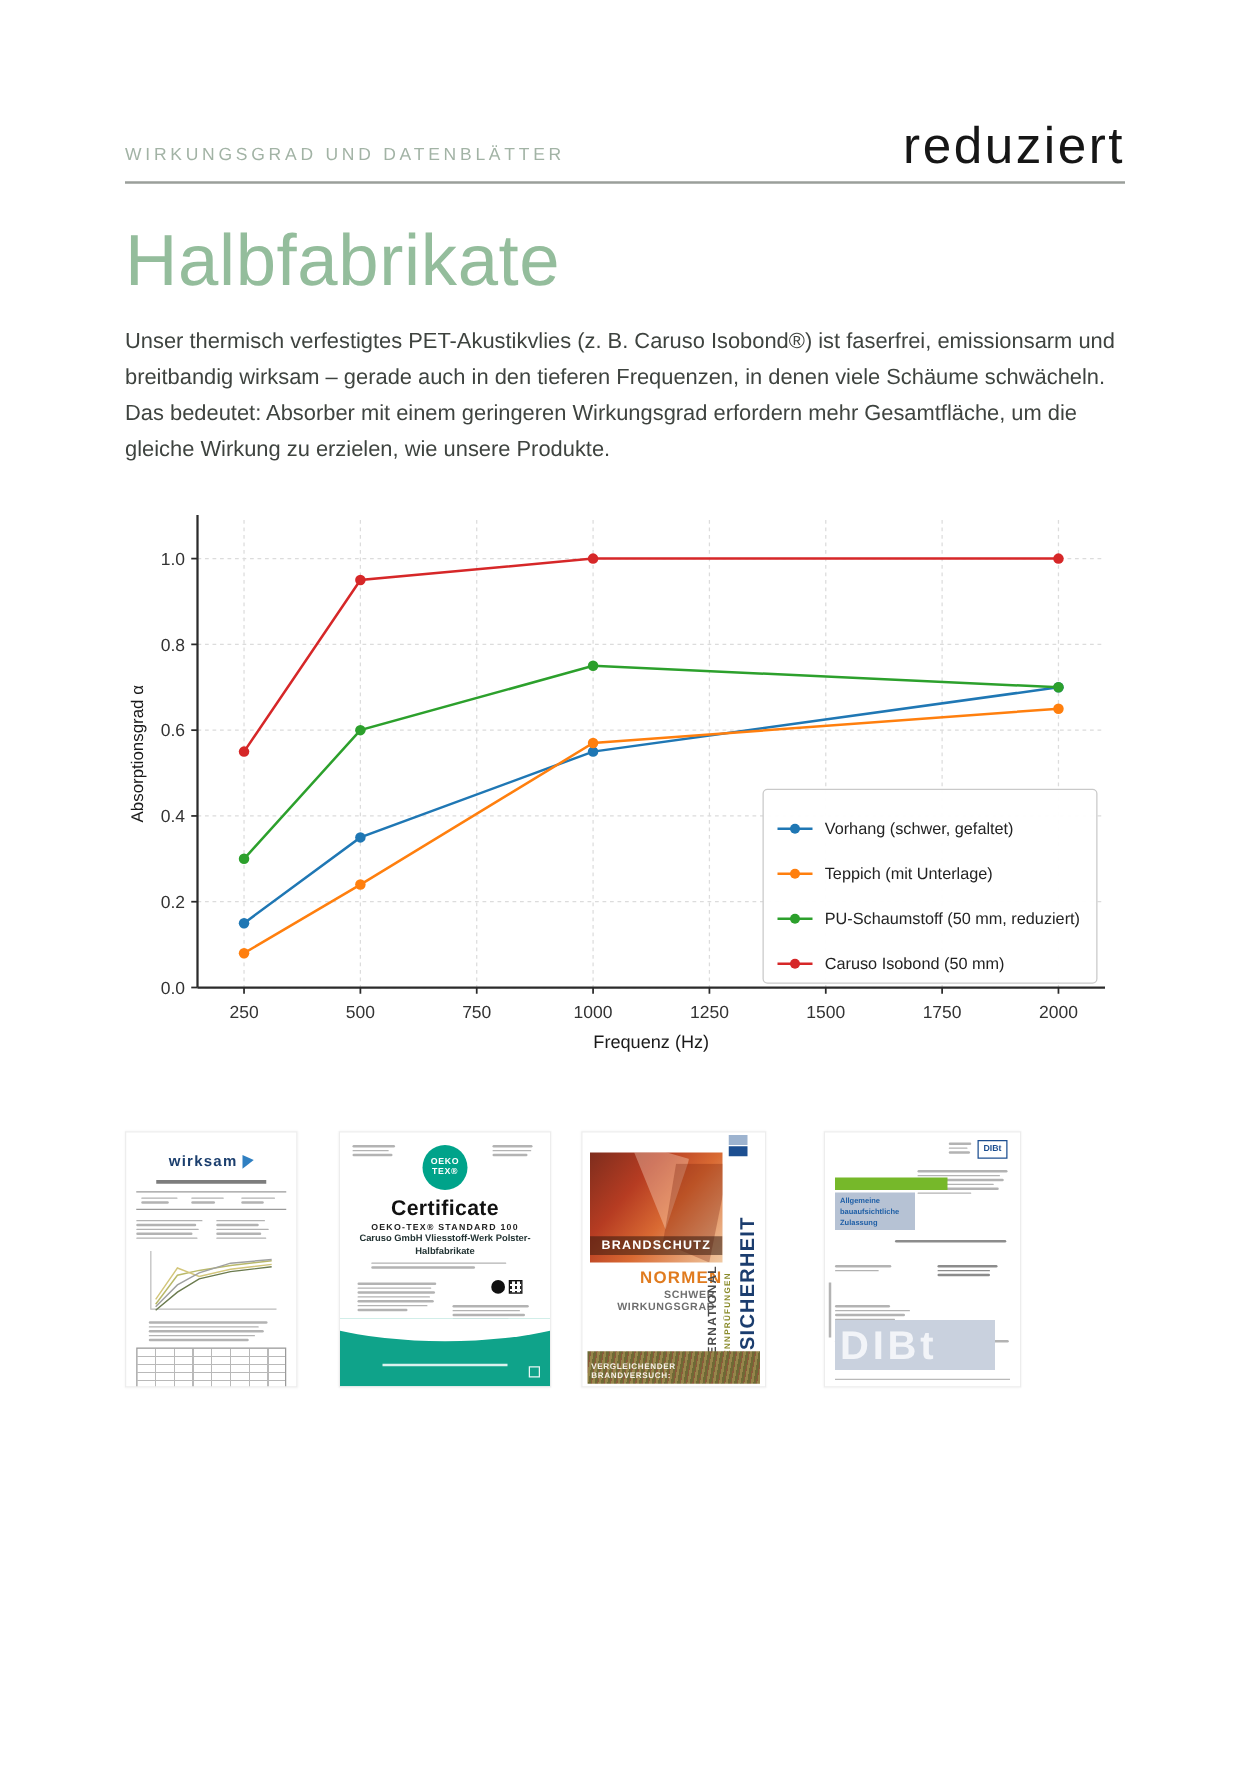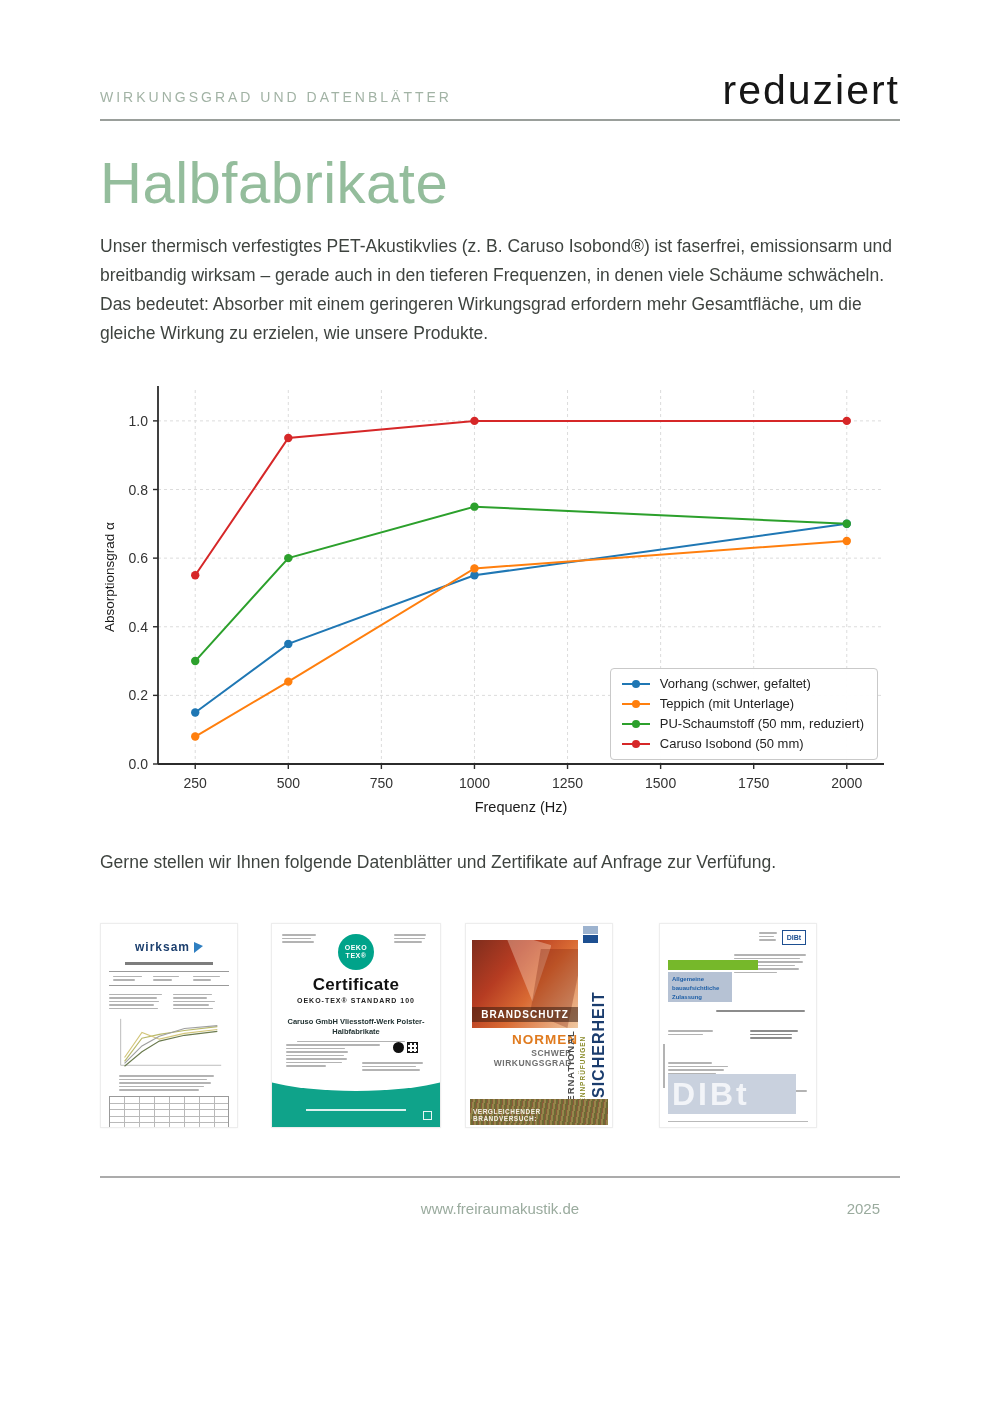--- a/index.html
+++ b/index.html
@@ -1,35 +1,35 @@
 <!DOCTYPE html>
 <html lang="de"><head>
 <meta charset="utf-8">
 <style>
   * { box-sizing: border-box; margin: 0; padding: 0; }
   body { background:#fff; font-family:"Liberation Sans", sans-serif; }
   .page { position:relative; width:1000px; height:1414px; margin:0 auto; background:#ffffff; overflow:hidden; }
   .content { margin:0 100px; width:800px; }
 
   
-  .header { display:flex; justify-content:space-between; align-items:flex-end; padding-top:70px; }
+  .header { display:flex; justify-content:space-between; align-items:flex-end; padding-top:70px;margin-top:26px; }
   .eyebrow { font-size:14px; letter-spacing:3px; color:#a2b3a5; font-weight:400; padding-bottom:6px; }
   .brand { font-size:41px; font-weight:300; color:#161616; letter-spacing:2px; line-height:1; }
   .header-rule { border:none; border-top:2px solid #9a9f9b; margin-top:8px; }
 
   
   h1.big { font-size:58px; font-weight:400; color:#94bd9c; margin-top:28px; letter-spacing:0.5px; }
   h2.big { font-size:50px; font-weight:400; color:#94bd9c; margin-top:52px; letter-spacing:0.5px; }
   p.body { font-size:17.5px; line-height:29px; color:#3e433f; margin-top:16px; }
 
   
   .chart-wrap { position:relative; width:800px; margin-top:28px; }
   .chart-title { text-align:center; padding-left:44px; font-size:17px; color:#1c1c1c; margin-bottom:4px; }
   .legend { position:absolute; right:22px; bottom:72px; background:rgba(255,255,255,.95); border:1px solid #c9c9c9; border-radius:4px; padding:7px 13px 8px 10px; display:flex; flex-direction:column; gap:5px; }
-  .legend-item { display:flex; align-items:center; gap:9px; font-size:13px; color:#232323; white-space:nowrap; }
+  .legend-item { display:flex; align-items:center; gap:9px; font-size:13px; color:#232323; white-space:nowrap;margin-top:16px; }
 
   
   .certs { display:flex; gap:0; margin-top:46px; align-items:flex-start; }
   .cert { position:relative; background:#fff; border:1px solid #ededed; box-shadow:0 0 2px rgba(0,0,0,.05); height:205px; overflow:hidden; flex:none; }
   .cert1 { width:138px; margin-right:33px; }
   .cert2 { width:170px; margin-right:24px; }
   .cert3 { width:148px; margin-right:46px; }
   .cert4 { width:158px; }
 
   .ln { display:block; height:2px; background:#b3b3b3; margin:3px auto 3px 0; border-radius:1px; }
@@ -49,21 +49,21 @@
     background:
       repeating-linear-gradient(to right, transparent 0 14px, #b9b9b9 14px 15px),
       repeating-linear-gradient(to bottom, transparent 0 5.5px, #b9b9b9 5.5px 6.5px); }
   .c1-chart { display:block; margin:4px auto 0 auto; }
 
   
   .c2-addr { position:absolute; top:8px; width:36px; }
   .oeko-circle { width:36px; height:36px; border-radius:50%; background:#00a38a; color:#fff; display:flex; flex-direction:column; align-items:center; justify-content:center; margin:10px auto 0 auto; font-size:7px; font-weight:700; line-height:1.1; letter-spacing:.5px; }
   .c2-title { text-align:center; font-size:17px; font-weight:700; color:#111; margin-top:5px; letter-spacing:.3px; }
   .c2-std { text-align:center; font-size:7px; font-weight:700; color:#222; letter-spacing:1px; margin-top:2px; }
-  .c2-company { text-align:center; font-size:7.5px; font-weight:700; color:#233; margin-top:13px; line-height:1.3; }
+  .c2-company { text-align:center; font-size:7.5px; font-weight:700; color:#233; margin-top:0; line-height:1.3; }
   .c2-mid { position:absolute; left:14px; top:118px; width:66px; }
   .c2-logos { position:absolute; right:22px; top:118px; display:flex; gap:3px; align-items:center; }
   .dot-logo { width:11px; height:11px; border-radius:50%; background:#111; }
   .qr { width:11px; height:11px; background:
         repeating-linear-gradient(to right, #111 0 2px, #fff 2px 4px),
         repeating-linear-gradient(to bottom, #111 0 2px, #fff 2px 4px); background-blend-mode:screen; border:1px solid #111; }
   .c2-right { position:absolute; right:14px; top:136px; width:64px; }
   .c2-sign { position:absolute; right:20px; top:170px; }
   .swoosh { position:absolute; bottom:0; left:0; right:0; height:54px; background:#0fa38a; overflow:hidden; }
   .swoosh::before { content:''; position:absolute; top:-48px; left:-25%; width:150%; height:66px; background:#fff; border-radius:50%; }
@@ -220,21 +220,20 @@
           <div class="legend-item">
             <svg width="30" height="12">
               <line x1="1" y1="6" x2="29" y2="6" stroke="#d62728" stroke-width="2"></line>
               <circle cx="15" cy="6" r="4" fill="#d62728"></circle>
             </svg>
             <span>Caruso Isobond (50 mm)</span>
           </div>
         </div>
     </div>
 
-    <p class="body">Gerne stellen wir Ihnen folgende Datenblätter und Zertifikate auf Anfrage zur Verfüfung.</p>
 
     <div class="certs">
 
       <div class="cert cert1">
         <div class="caruso-logo">
           <span class="caruso-word">wirksam</span>
           <span class="sail"></span>
         </div>
         <div class="c1-title"></div>
         <div class="c1-table tiny">
@@ -407,19 +406,15 @@
           </div>
         <div class="c4-vline"></div>
         <div class="wm-band">
           <span>DIBt</span>
         </div>
         <div class="c4-foot"></div>
       </div>
 
     </div>
 
-    <div class="footer">
-      <div class="footer-url">www.freiraumakustik.de</div>
-      <div class="footer-year">2025</div>
-    </div>
 
   </div>
 </div>
 
 </body></html>

